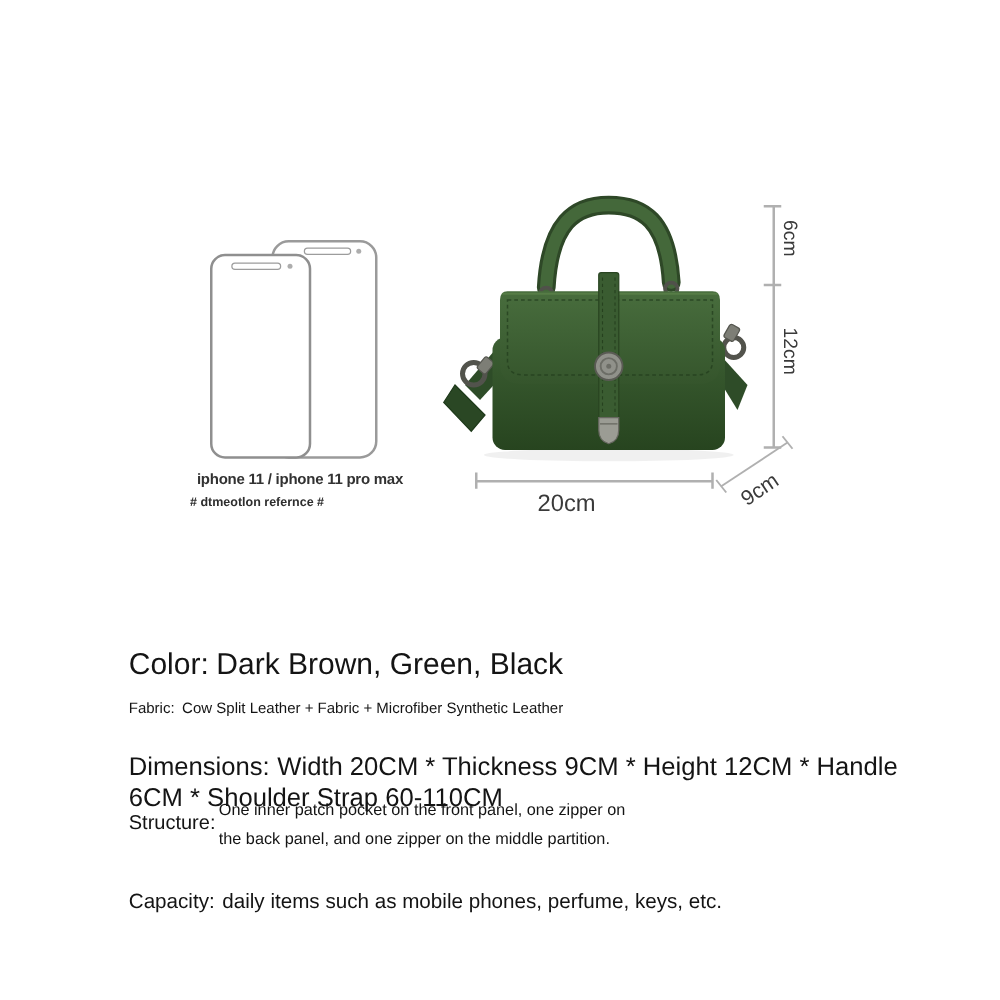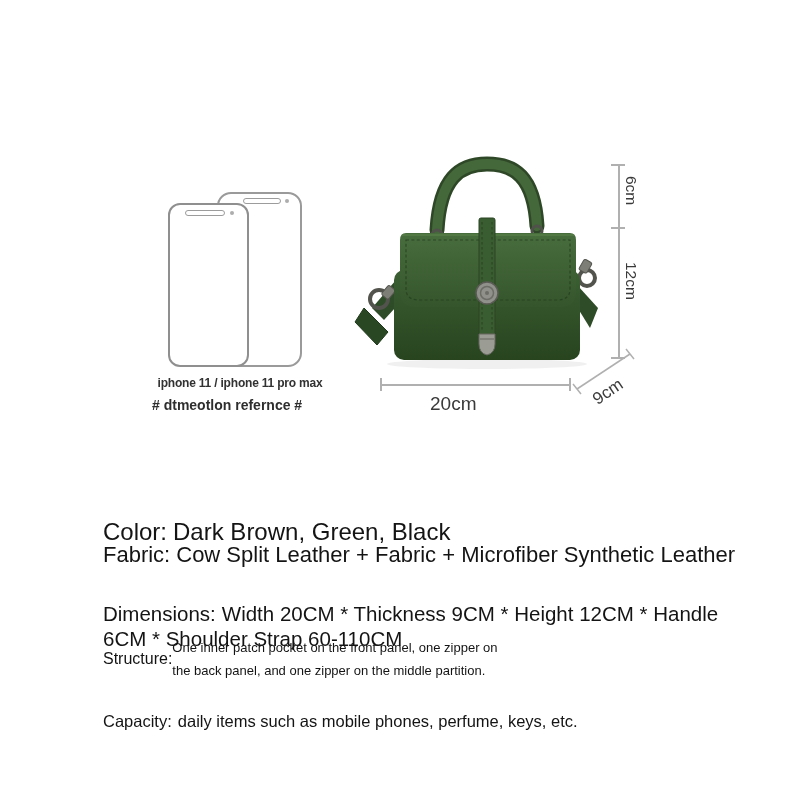--- a/index.html
+++ b/index.html
@@ -12,37 +12,37 @@
   .phone-back{left:217px;top:192px;width:81px;height:171px;border-radius:14px;z-index:1;}
   .phone-front{left:168px;top:203px;width:77px;height:160px;border-radius:12px;z-index:2;border-color:#8f8f8f;}
   .notch{position:absolute;border:1.5px solid #9c9c9c;border-radius:3px;background:#fff;}
   .notch-back{left:243px;top:198px;width:36px;height:4px;z-index:2;}
   .notch-front{left:185px;top:210px;width:38px;height:4px;z-index:3;}
   .camdot{position:absolute;width:4px;height:4px;border-radius:50%;background:#adadad;}
   .camdot-back{left:285px;top:199px;z-index:2;}
   .camdot-front{left:230px;top:211px;z-index:3;}
   .phone-caption{left:140px;top:376px;width:200px;text-align:center;
                  font-size:12px;font-weight:bold;color:#323232;letter-spacing:-0.2px;}
-  .phone-note{left:152px;top:397px;font-size:14px;font-weight:bold;color:#2e2e2e;}
+  .phone-note{left:152px;top:397px;font-size:10px;font-weight:bold;color:#2e2e2e;}
 
   
   .dimline{position:absolute;background:#b0b0b0;}
   .dim-label{position:absolute;color:#3a3a3a;}
   .lbl-6cm{left:622px;top:176px;writing-mode:vertical-rl;font-size:15.5px;}
   .lbl-12cm{left:622px;top:262px;writing-mode:vertical-rl;font-size:15.5px;}
   .lbl-20cm{left:430px;top:393px;width:95px;font-size:19px;}
   .lbl-9cm{left:592px;top:382px;font-size:17px;transform:rotate(-34deg);}
 
   
   .spec{position:absolute;left:103px;font-weight:normal;color:#141414;}
   .spec .val{white-space:pre-line;}
   .spec-color{top:494px;font-size:24px;}
-  .spec-fabric{top:520px;font-size:22px;}
+  .spec-fabric{top:547px;font-size:12px;}
   .spec-dimensions{top:580px;font-size:20.5px;line-height:25px;width:650px;}
-  .spec-structure{top:636px;display:flex;align-items:center;width:650px;}
+  .spec-structure{top:636px;display:flex;align-items:center;width:650px;justify-content:space-between;}
   .spec-structure .lab{font-size:16px;flex:0 0 auto;}
   .spec-structure .val{font-size:13px;line-height:23px;width:578px;}
   .spec-capacity{top:695px;font-size:16.5px;text-align:right;}
   .lab{margin-right:0;}
   .spec-color .lab,.spec-fabric .lab,.spec-dimensions .lab,.spec-capacity .lab{margin-right:6px;}
 </style>
 </head>
 <body>
 
 <div class="canvas">

